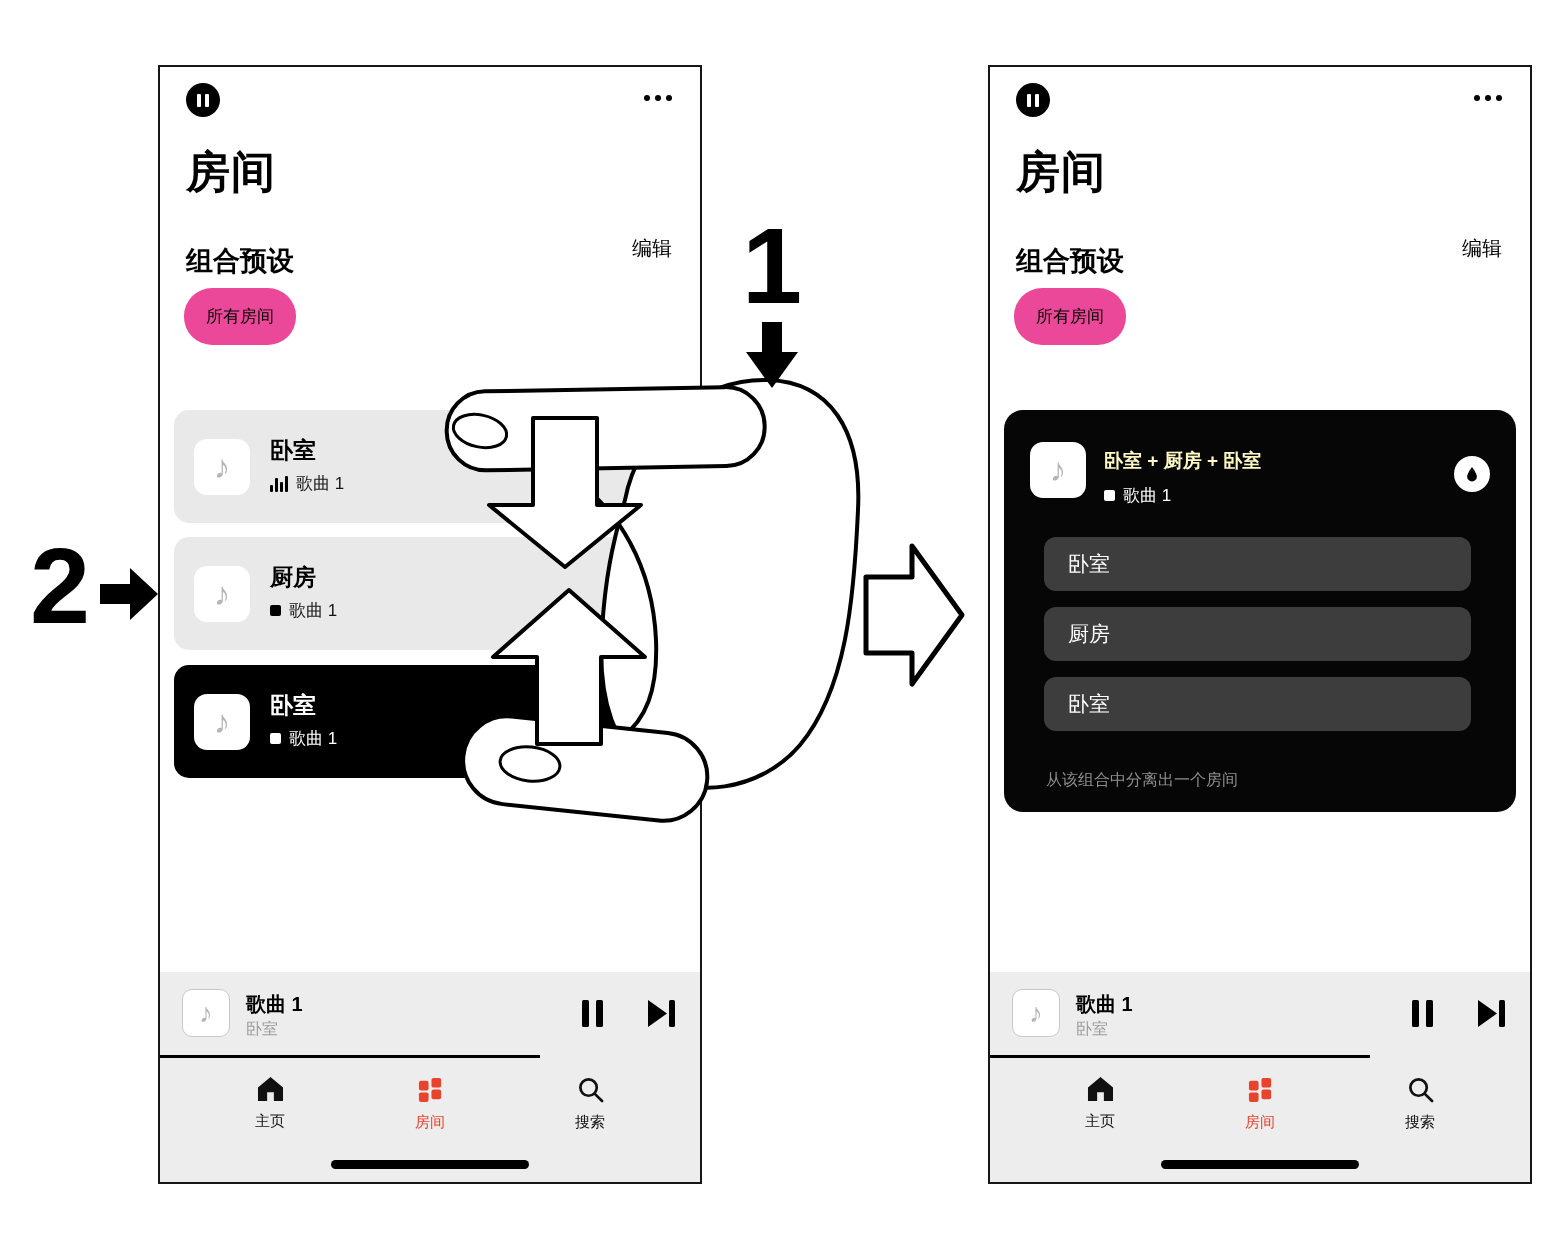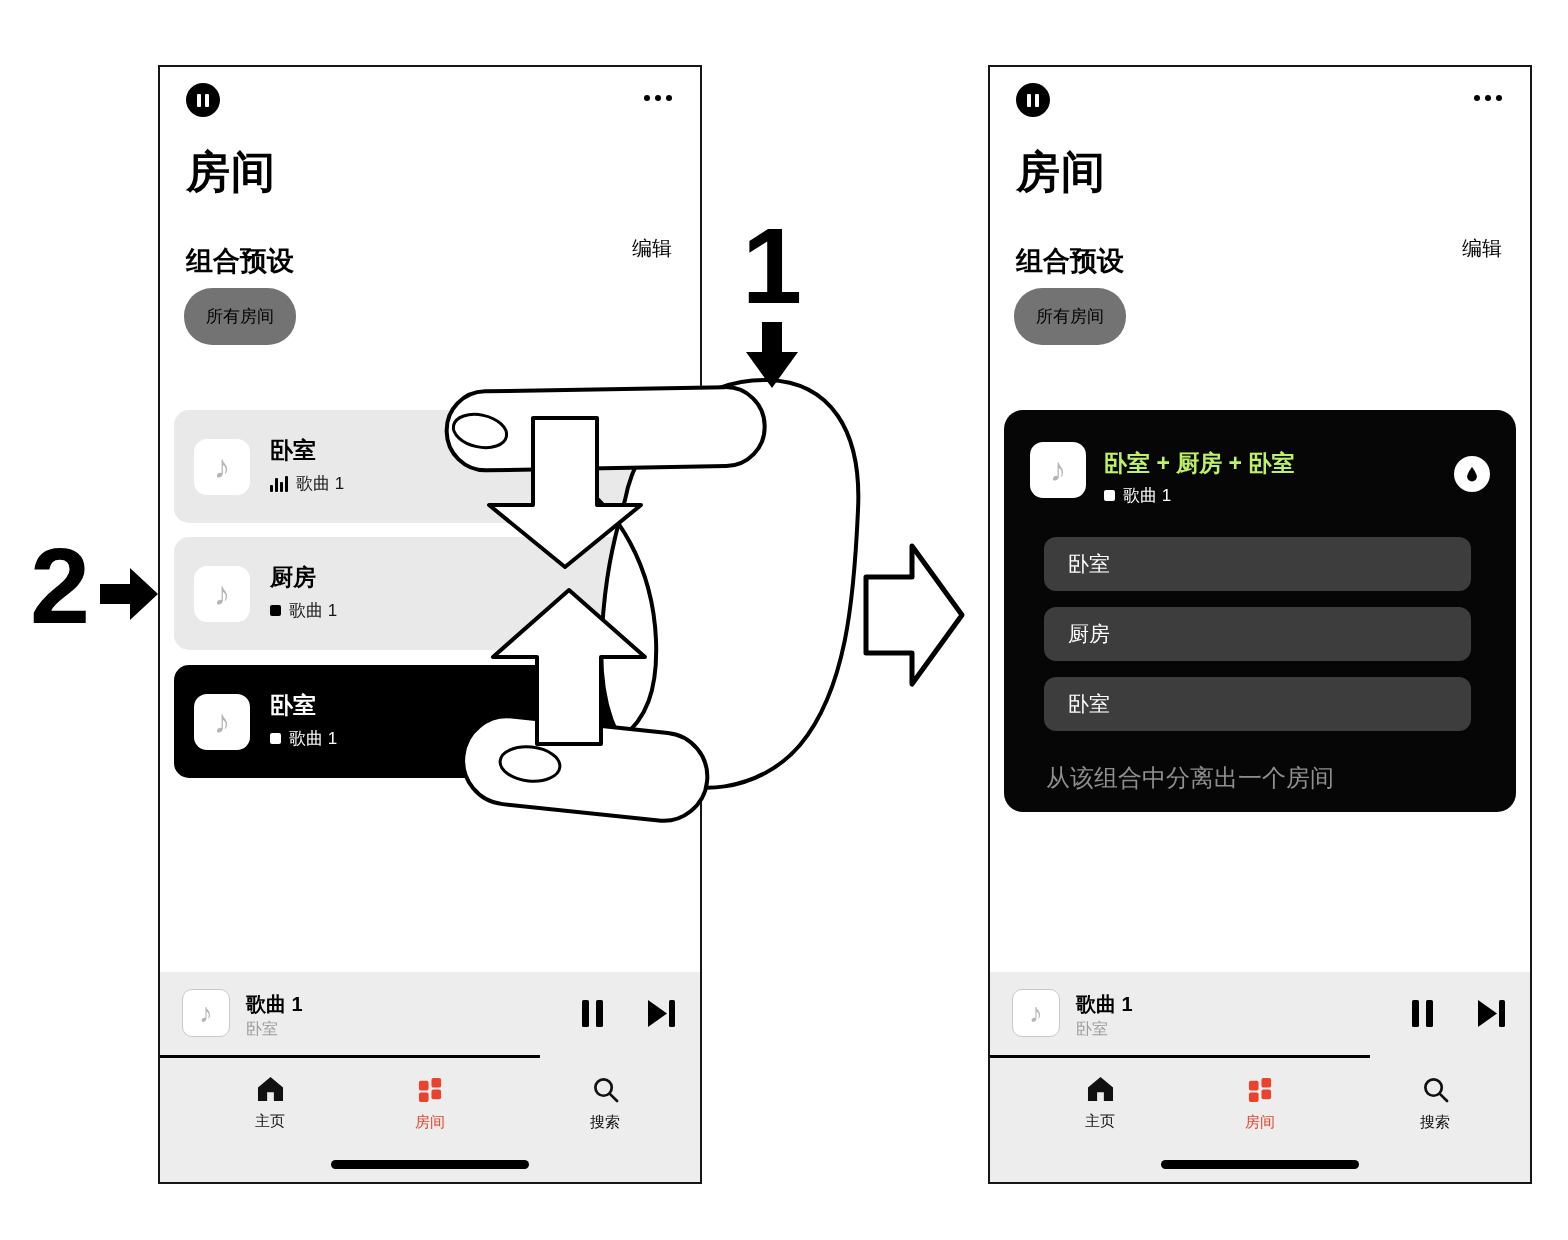--- a/index.html
+++ b/index.html
@@ -12,61 +12,61 @@
   #right-phone{left:988px;}
 
   
   .pause-circle{position:absolute;left:26px;top:16px;width:34px;height:34px;border-radius:50%;background:#000;display:flex;align-items:center;justify-content:center;gap:4px;}
   .pause-circle i{width:4px;height:13px;background:#fff;border-radius:1px;}
   .ellipsis{position:absolute;right:28px;top:28px;display:flex;gap:5px;}
   .ellipsis i{width:6px;height:6px;background:#000;border-radius:50%;}
   .screen-title{position:absolute;left:26px;top:76px;font-size:44px;font-weight:bold;letter-spacing:1px;}
   .presets-label{position:absolute;left:26px;top:176px;font-size:27px;font-weight:bold;}
   .edit-label{position:absolute;right:28px;top:168px;font-size:20px;cursor:pointer;}
-  .all-rooms-pill{position:absolute;left:24px;top:221px;background:#737373;border-radius:28px;padding:17px 22px;font-size:17px;}
+  .all-rooms-pill{position:absolute;left:24px;top:221px;background:#ec4899;border-radius:28px;padding:17px 22px;font-size:17px;}
 
   
   .room-card{position:absolute;left:14px;width:512px;height:113px;border-radius:15px;background:#e9e9e9;}
   .room-card.c1{top:343px;} .room-card.c2{top:470px;}
   .room-card.c3{top:598px;background:#000;}
   .art{position:absolute;left:20px;top:50%;transform:translateY(-50%);width:56px;height:56px;background:#fff;border-radius:13px;display:flex;align-items:center;justify-content:center;color:#b5b5b5;font-size:33px;}
   .room-name{position:absolute;left:96px;top:25px;font-size:23px;font-weight:bold;color:#000;}
   .room-card.c3 .room-name{color:#fff;}
   .room-sub{position:absolute;left:96px;top:62px;font-size:17px;color:#161616;display:flex;align-items:center;gap:8px;}
   .room-card.c3 .room-sub{color:#fff;}
   .eq{display:inline-flex;align-items:flex-end;gap:2px;height:16px;}
   .eq i{width:3px;background:#000;border-radius:1px;}
   .eq i:nth-child(1){height:7px;}.eq i:nth-child(2){height:14px;}
   .eq i:nth-child(3){height:10px;}.eq i:nth-child(4){height:16px;}
   .sq-icon{width:11px;height:11px;background:#000;border-radius:2px;flex:none;}
   .room-card.c3 .sq-icon{background:#fff;}
 
   
   .group-card{position:absolute;left:14px;top:343px;width:512px;height:402px;background:#060606;border-radius:19px;}
   .group-card .art{left:26px;top:32px;transform:none;}
-  .group-title{position:absolute;left:100px;top:38px;color:#bef264;font-size:23px;font-weight:bold;}
+  .group-title{position:absolute;left:100px;top:38px;color:#fef9c3;font-size:19px;font-weight:bold;}
   .group-sub{position:absolute;left:100px;top:74px;color:#fff;font-size:17px;display:flex;align-items:center;gap:8px;}
   .group-sub .sq-icon{background:#fff;}
   .group-badge{position:absolute;right:26px;top:46px;width:36px;height:36px;border-radius:50%;background:#fff;display:flex;align-items:center;justify-content:center;}
   .sub-room{position:absolute;left:40px;width:427px;height:54px;background:#3d3d3d;border-radius:12px;color:#fff;font-size:21px;line-height:54px;padding-left:24px;box-sizing:border-box;}
   .sub-room.s1{top:127px;} .sub-room.s2{top:197px;} .sub-room.s3{top:267px;}
-  .group-hint{position:absolute;left:42px;top:352px;color:#8f8f8f;font-size:24px;}
+  .group-hint{position:absolute;left:42px;top:360px;color:#8f8f8f;font-size:16px;}
 
   
   .now-playing{position:absolute;left:0;top:905px;width:100%;height:84px;background:#ededed;}
   .np-art{position:absolute;left:22px;top:17px;width:48px;height:48px;background:#fff;border:1px solid #c9c9c9;border-radius:10px;display:flex;align-items:center;justify-content:center;color:#b5b5b5;font-size:27px;box-sizing:border-box;}
   .np-song{position:absolute;left:86px;top:19px;font-size:20px;font-weight:bold;}
   .np-room{position:absolute;left:86px;top:47px;font-size:16px;color:#9a9a9a;}
   .np-pause{position:absolute;left:422px;top:28px;}
   .np-next{position:absolute;left:488px;top:28px;}
   .progress{position:absolute;left:0;top:988px;width:380px;height:3px;background:#000;z-index:2;}
   .tabbar{position:absolute;left:0;top:989px;bottom:0;width:100%;background:#ededed;}
   .tab{position:absolute;top:20px;width:90px;text-align:center;color:#111;}
   .tab .tab-label{display:block;font-size:15px;margin-top:6px;}
-  .tab.t1{left:65px;text-align:center;} .tab.t2{left:225px;} .tab.t3{left:400px;}
+  .tab.t1{left:65px;text-align:center;} .tab.t2{left:225px;} .tab.t3{left:385px;}
   .tab.active{color:#e8432c;}
   .tab.active .tab-label{color:#e8432c;}
   .home-indicator{position:absolute;left:50%;transform:translateX(-50%);bottom:13px;width:198px;height:9px;border-radius:5px;background:#000;}
 
   
   #annot-svg{position:absolute;left:0;top:0;z-index:5;pointer-events:none;}
   .step-num{position:absolute;z-index:6;font-size:108px;font-weight:800;line-height:1;pointer-events:none;}
   #step1{left:742px;top:212px;}
   #step2{left:30px;top:532px;}
 </style>

